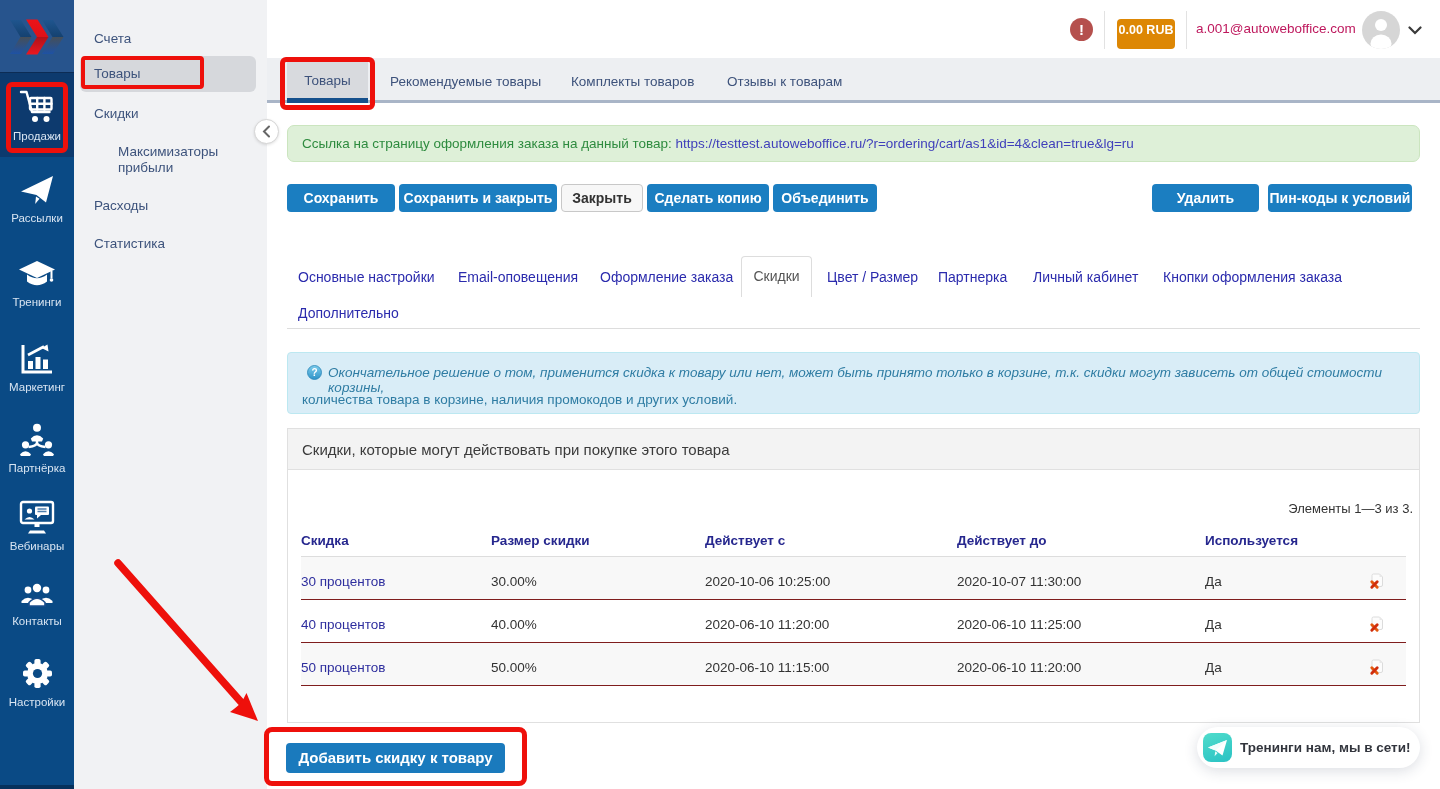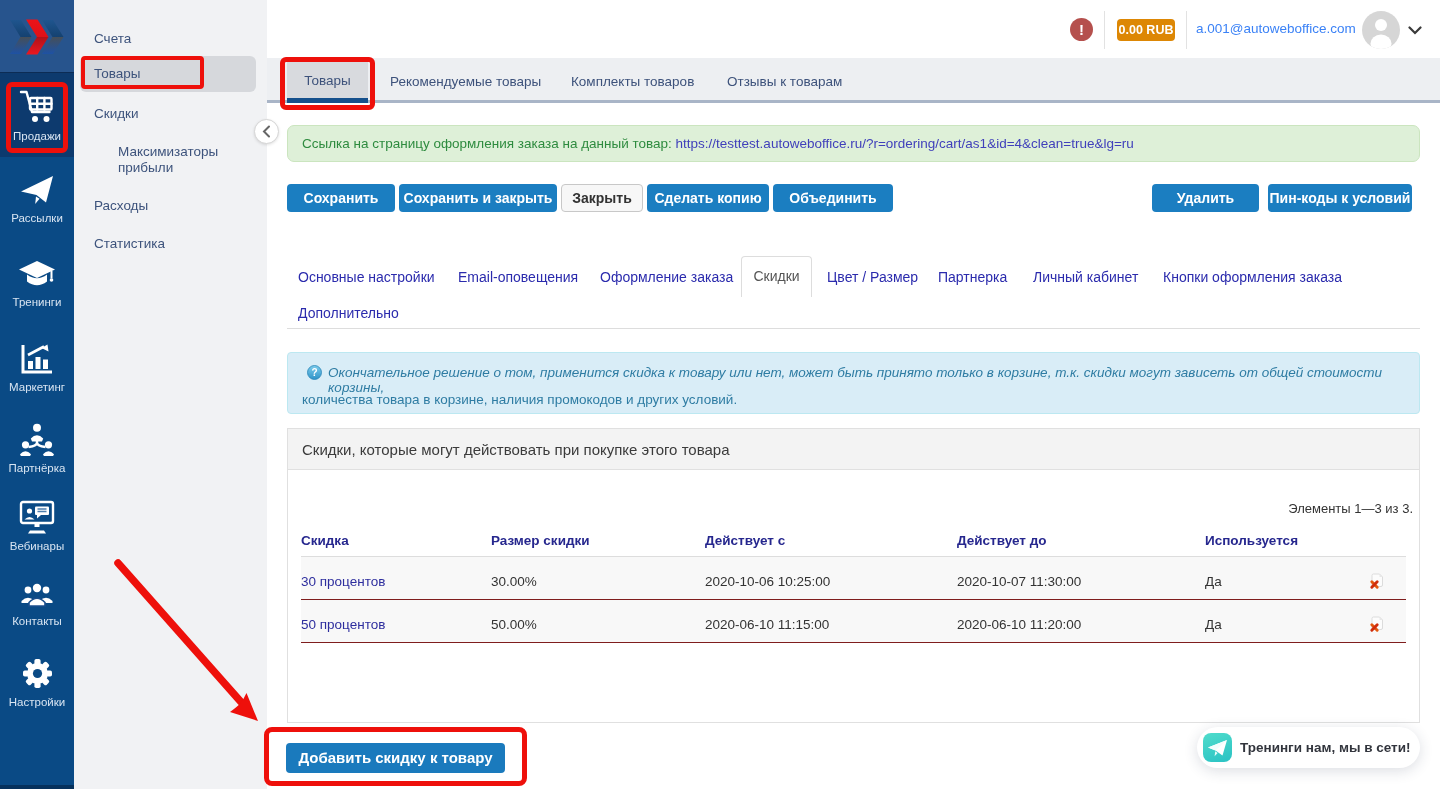--- a/index.html
+++ b/index.html
@@ -26,23 +26,23 @@
   .sm { position:absolute; left:20px; font-size:13.5px; color:#3d537c; }
   #tovary-hl { position:absolute; left:6px; top:56px; width:176px; height:36px;
     background:#d6d8dc; border-radius:6px; }
   
   #main { position:absolute; left:267px; top:0; width:1173px; height:789px; background:#fff; }
   
   #hdr { position:absolute; left:0; top:0; width:1173px; height:58px; background:#fff; }
   #warn { position:absolute; left:803px; top:18px; width:23px; height:23px; border-radius:50%;
     background:#b5504d; color:#fff; font-weight:bold; font-size:15px; text-align:center; line-height:23px; }
   .vsep { position:absolute; top:11px; width:1px; height:38px; background:#e2e2e2; }
-  #badge { position:absolute; left:850px; top:19px; width:58px; height:22px; background:#dd8704;
+  #badge { position:absolute; left:850px; top:19px; width:58px; height:30px; background:#dd8704;
     border-radius:4px; color:#fff; font-weight:bold; font-size:12.5px; text-align:center; line-height:22px; }
-  #email { position:absolute; left:929px; top:21px; font-size:13.5px; color:#3b82f6;text-align:right; }
+  #email { position:absolute; left:929px; top:21px; font-size:13.5px; color:#be185d;text-align:right; }
   #avatar { position:absolute; left:1095px; top:11px; width:38px; height:38px; border-radius:50%;
     background:#d6d6d6; overflow:hidden; }
   
   #tabbar { position:absolute; left:0; top:58px; width:1173px; height:45px; background:#edeff2;
     border-bottom:3px solid #a9b5c7; }
   .t1 { position:absolute; top:0; height:42px; font-size:13.5px; color:#3d527b;
     display:flex; align-items:center; justify-content:center; white-space:nowrap; padding-top:5px; }
   #t1a { left:20px; width:81px; background:#d8dade; border-bottom:5px solid #15508c; height:45px; }
   
   #greenbar { position:absolute; left:20px; top:125px; width:1133px; height:37px;
@@ -258,21 +258,21 @@
   <div class="t1" style="left:123px;">Рекомендуемые товары</div>
   <div class="t1" style="left:304px;">Комплекты товаров</div>
   <div class="t1" style="left:460px;">Отзывы к товарам</div>
  </div>
  <div class="redbox" style="left:13px;top:57px;width:95px;height:53px;"></div>
  <div id="greenbar">Ссылка на страницу оформления заказа на данный товар: <a>https://testtest.autoweboffice.ru/?r=ordering/cart/as1&amp;id=4&amp;clean=true&amp;lg=ru</a></div>
  <div class="btn" style="left:20px;width:108px;">Сохранить</div>
  <div class="btn" style="left:132px;width:158px;">Сохранить и закрыть</div>
  <div class="btn lt" style="left:294px;width:82px;">Закрыть</div>
  <div class="btn" style="left:380px;width:122px;">Сделать копию</div>
- <div class="btn" style="left:506px;width:120px;">Объединить</div>
+ <div class="btn" style="left:506px;width:104px;">Объединить</div>
  <div class="btn" style="left:885px;width:107px;">Удалить</div>
  <div class="btn" style="left:1001px;width:144px;">Пин-коды к условий</div>
  <div class="t2" style="left:31px;top:269px;">Основные настройки</div>
  <div class="t2" style="left:191px;top:269px;">Email-оповещения</div>
  <div class="t2" style="left:333px;top:269px;">Оформление заказа</div>
  <div id="t2active">Скидки</div>
  <div class="t2" style="left:560px;top:269px;">Цвет / Размер</div>
  <div class="t2" style="left:671px;top:269px;">Партнерка</div>
  <div class="t2" style="left:766px;top:269px;">Личный кабинет</div>
  <div class="t2" style="left:896px;top:269px;">Кнопки оформления заказа</div>
@@ -312,20 +312,37 @@
             <th>Действует с</th>
             <th>Действует до</th>
             <th>Используется</th>
             <th></th>
           </tr>
   <tr class="odd">
             <td><a>30 процентов</a></td>
             <td>30.00%</td>
             <td>2020-10-06 10:25:00</td>
             <td>2020-10-07 11:30:00</td>
+            <td>Да</td>
+            <td class="ic">
+              <svg width="16" height="17" viewBox="0 0 16 17">
+                <path d="M4.5 1 h6 l3 3 v8 a1.5 1.5 0 0 1 -1.5 1.5 h-7.5 a1.5 1.5 0 0 1 -1.5 -1.5 v-9.5 a1.5 1.5 0 0 1 1.5 -1.5 Z" fill="#fcfcfc" stroke="#dcdcdc" stroke-width="1"></path>
+                <path d="M10.5 1 l3 3 h-3 Z" fill="#e8e8e8"></path>
+                <g stroke-width="2.9" stroke-linecap="round">
+                  <path d="M2.8 8.8 L8.2 14.2" stroke="#e4580e"></path>
+                  <path d="M8.2 8.8 L2.8 14.2" stroke="#cf2d0d"></path>
+                </g>
+              </svg>
+            </td>
+          </tr>
+  <tr>
+            <td><a>40 процентов</a></td>
+            <td>40.00%</td>
+            <td>2020-06-10 11:20:00</td>
+            <td>2020-06-10 11:25:00</td>
             <td>Да</td>
             <td class="ic">
               <svg width="16" height="17" viewBox="0 0 16 17">
                 <path d="M4.5 1 h6 l3 3 v8 a1.5 1.5 0 0 1 -1.5 1.5 h-7.5 a1.5 1.5 0 0 1 -1.5 -1.5 v-9.5 a1.5 1.5 0 0 1 1.5 -1.5 Z" fill="#fcfcfc" stroke="#dcdcdc" stroke-width="1"></path>
                 <path d="M10.5 1 l3 3 h-3 Z" fill="#e8e8e8"></path>
                 <g stroke-width="2.9" stroke-linecap="round">
                   <path d="M2.8 8.8 L8.2 14.2" stroke="#e4580e"></path>
                   <path d="M8.2 8.8 L2.8 14.2" stroke="#cf2d0d"></path>
                 </g>
               </svg>

